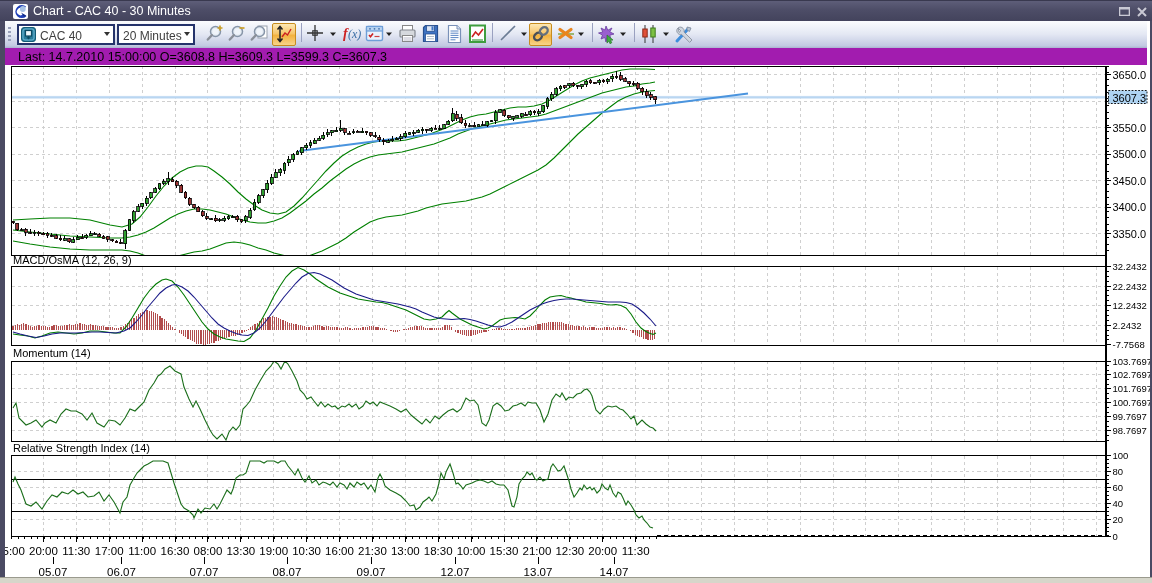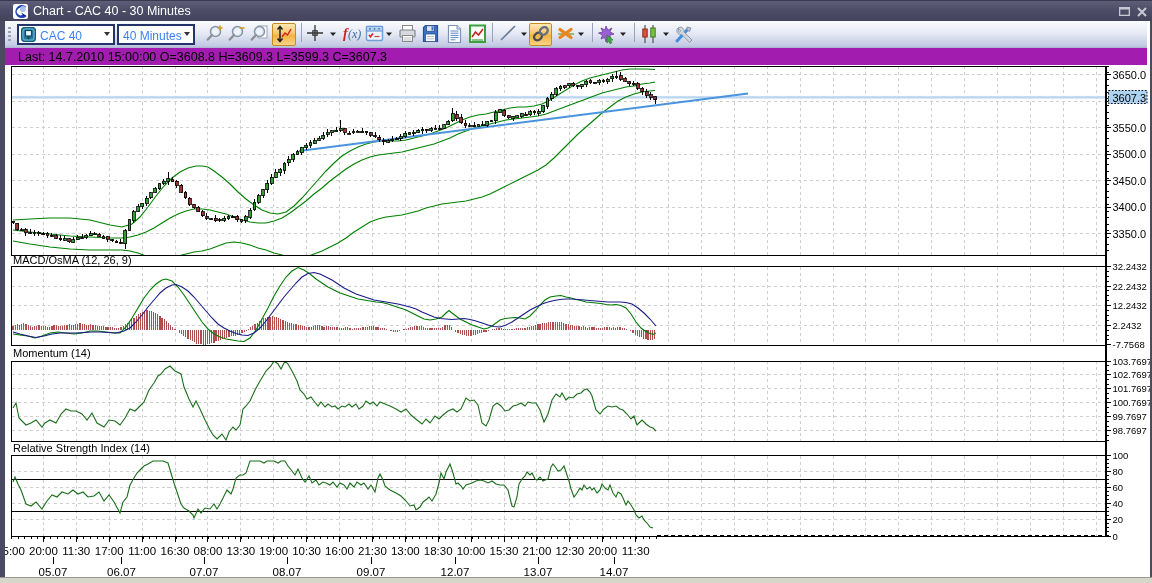--- a/index.html
+++ b/index.html
@@ -7,21 +7,21 @@
 #title{position:absolute;left:0;top:0;width:100%;height:21px;
 background:linear-gradient(180deg,#5e5e79 0%,#4d4d67 45%,#43435c 100%);
 border-top:1px solid #39394f}
 #title .cap{position:absolute;left:33px;top:3px;color:#fff;font-size:12.5px;
 font-weight:normal}
 #ticon{position:absolute;left:13px;top:3px;width:15px;height:15px;background:#fff;
 border-radius:2px}
 #toolbar{position:absolute;left:5px;top:21px;width:1142px;height:26.5px;
 background:linear-gradient(180deg,#fbfcfe 0%,#e3e7f3 50%,#c2c9e2 92%,#aab2d0 100%)}
 .combo{position:absolute;top:24px;height:20.5px;background:#fff;
-border:2px solid #25336b;font-size:12px;color:#3b82f6}
+border:2px solid #25336b;font-size:12px;color:#404040}
 .combo .arr{position:absolute;right:3px;top:6px;width:0;height:0;
 border-left:3.5px solid transparent;border-right:3.5px solid transparent;
 border-top:4.5px solid #333}
 #lastrow{position:absolute;left:5px;top:47.5px;width:1142px;height:17.5px;
 background:#a21caf;font-size:12.5px;color:#000}
 #lastrow span{position:absolute;left:13px;top:2px}
 #bleft{position:absolute;left:0;top:21px;width:5px;height:557px;background:#4a4a63}
 #bright{position:absolute;right:0;top:21px;width:2.5px;height:557px;background:#4a4a63}
 #bbottom{position:absolute;left:0;top:577px;width:100%;height:6px;background:#d6d6ca;border-top:1px solid #9a9a8e}
 #chart{position:absolute;left:0;top:0}
@@ -305,21 +305,21 @@
   <svg style="position:absolute;left:2px;top:0.5px" width="15" height="15" viewBox="0 0 15 15">
    <rect x="0.5" y="0.5" width="14" height="14" rx="2.5" fill="#2a7d9c" stroke="#145a74"></rect>
    <rect x="2" y="2" width="11" height="11" rx="2" fill="none" stroke="#6fb8d4" stroke-width="1"></rect>
    <rect x="4.5" y="3.5" width="6" height="5.5" fill="#eef6fa" stroke="#0e4a62" stroke-width="1.2"></rect>
    <path d="M7.5 9v3.2M5.8 10.8h3.4" stroke="#0e4a62" stroke-width="1.2"></path>
       </svg>
   <span style="position:absolute;left:21px;top:2.5px">CAC 40</span>
       <span class="arr"></span>
     </div>
 <div class="combo" style="left:117px;width:78px">
-  <span style="position:absolute;left:4px;top:2.5px">40 Minutes</span>
+  <span style="position:absolute;left:4px;top:2.5px">20 Minutes</span>
       <span class="arr"></span>
     </div>
 <svg style="position:absolute;left:206px;top:24px;width:20px;height:20px;" viewBox="0 0 20 20">
       <circle cx="9.5" cy="7.5" r="5" fill="#e4ebf3" stroke="#8795a8" stroke-width="1.5"></circle>
       <circle cx="9.5" cy="7.5" r="2.9" fill="#f0f4fa" stroke="none"></circle>
       <path d="M5.8 11.2L1.8 15.5" stroke="#8a8f98" stroke-width="2.4" stroke-linecap="round"></path>
       <path d="M11.5 4h5M14 1.5v5" stroke="#caa02a" stroke-width="1.7"></path>
     </svg>
 <svg style="position:absolute;left:228px;top:24px;width:20px;height:20px;" viewBox="0 0 20 20">
       <circle cx="9.5" cy="7.5" r="5" fill="#e4ebf3" stroke="#8795a8" stroke-width="1.5"></circle>

